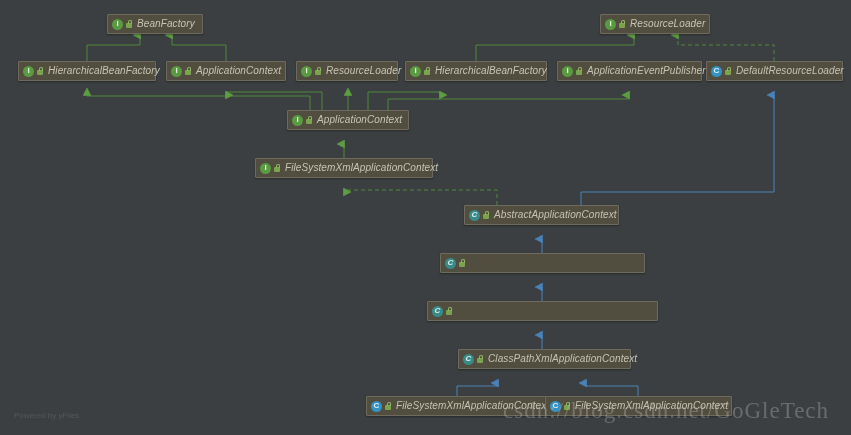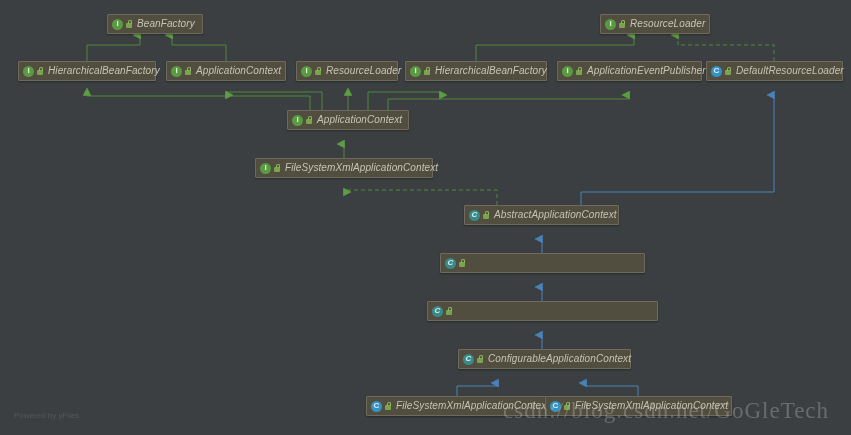--- a/index.html
+++ b/index.html
@@ -242,21 +242,21 @@
         <span class="type-icon">C</span>
         <span class="vis-icon"></span>
       </div>
       <div class="node abs" style="left: 427px; top: 301px; width: 231px;">
         <span class="type-icon">C</span>
         <span class="vis-icon"></span>
       </div>
       <div class="node abs" style="left: 458px; top: 349px; width: 173px;">
         <span class="type-icon">C</span>
         <span class="vis-icon"></span>
-        <span class="label">ConfigurableApplicationContext</span>
+        <span class="label">ClassPathXmlApplicationContext</span>
       </div>
       <div class="node cls" style="left: 366px; top: 396px; width: 183px;">
         <span class="type-icon">C</span>
         <span class="vis-icon"></span>
         <span class="label">FileSystemXmlApplicationContext</span>
       </div>
       <div class="node cls" style="left: 545px; top: 396px; width: 187px;">
         <span class="type-icon">C</span>
         <span class="vis-icon"></span>
         <span class="label">FileSystemXmlApplicationContext</span>

